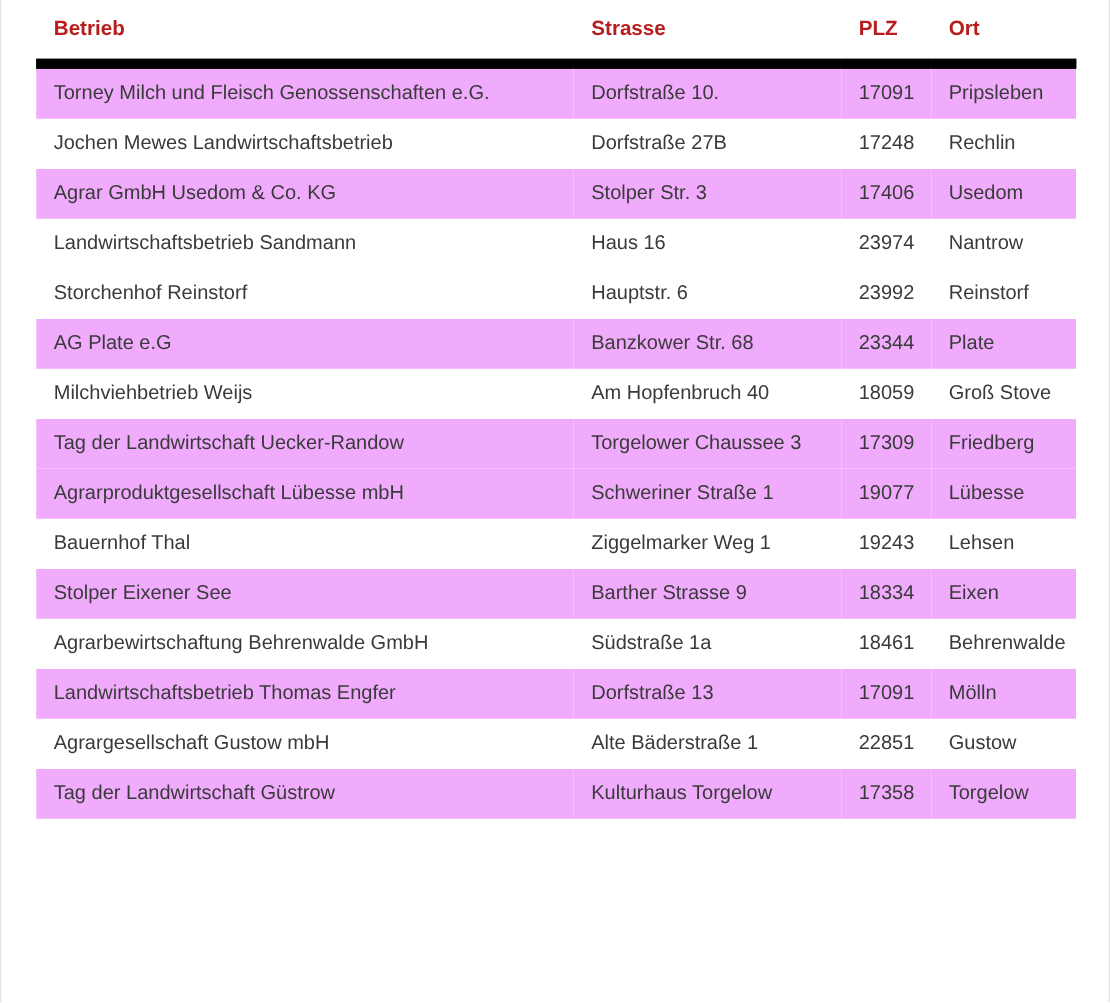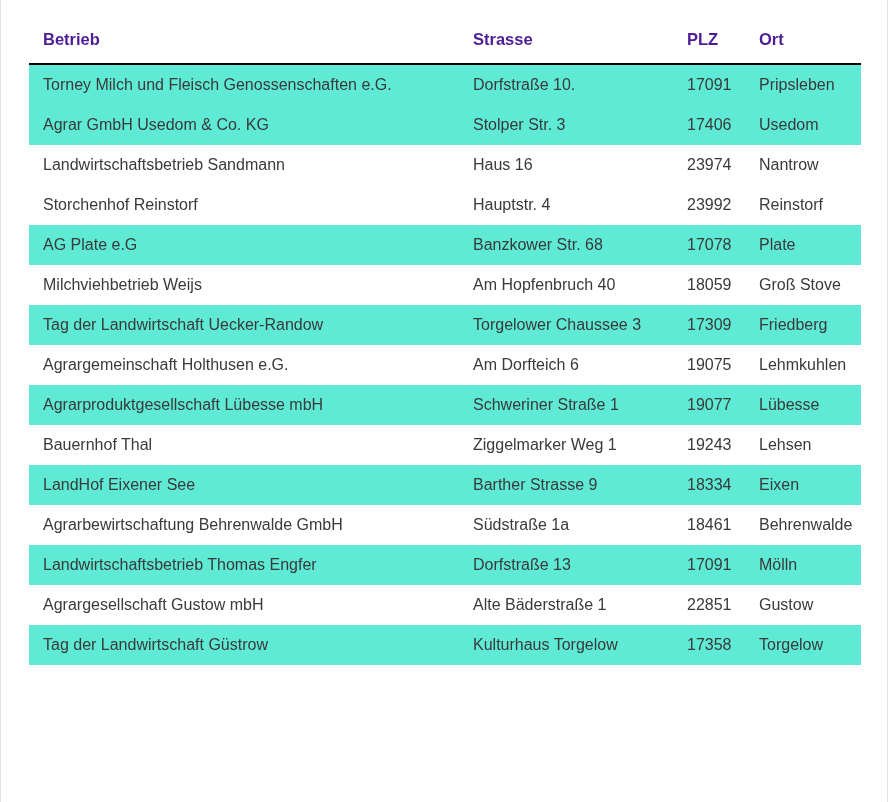--- a/index.html
+++ b/index.html
@@ -25,39 +25,39 @@
   }
   table.data-table {
     width: 100%;
     border-collapse: collapse;
     table-layout: fixed;
   }
   table.data-table th {
     text-align: left;
     font-size: 16.5px;
     font-weight: bold;
-    color: #4c1d95;
-    padding: 30px 6px 14px 14px;
-    border-bottom: 2px solid #000000;
+    color: #b91c1c;
+    padding: 14px 6px 14px 14px;
+    border-bottom: 8px solid #000000;
     vertical-align: middle;
     white-space: nowrap;
   }
   table.data-table td {
     text-align: left;
     font-size: 16px;
     font-weight: normal;
     color: #3a3a3a;
     padding: 11px 6px 11px 14px;
     vertical-align: middle;
     white-space: nowrap;
     overflow: hidden;
     text-overflow: ellipsis;
   }
   tbody tr.odd-row td {
-    background: #5eead4;
+    background: #f0abfc;
   }
   tbody tr.even-row td {
     background: #ffffff;
   }
   col.col-betrieb { width: 430px; }
   col.col-strasse { width: 214px; }
   col.col-plz     { width: 72px; }
   col.col-ort     { width: 116px; }
 </style>
 </head>
@@ -79,76 +79,76 @@
         <th>Ort</th>
       </tr>
     </thead>
     <tbody id="table-body">
         <tr class="odd-row">
           <td>Torney Milch und Fleisch Genossenschaften e.G.</td>
           <td>Dorfstraße 10.</td>
           <td>17091</td>
           <td>Pripsleben</td>
         </tr>
+        <tr class="even-row">
+          <td>Jochen Mewes Landwirtschaftsbetrieb</td>
+          <td>Dorfstraße 27B</td>
+          <td>17248</td>
+          <td>Rechlin</td>
+        </tr>
         <tr class="odd-row">
           <td>Agrar GmbH Usedom &amp; Co. KG</td>
           <td>Stolper Str. 3</td>
           <td>17406</td>
           <td>Usedom</td>
         </tr>
         <tr class="even-row">
           <td>Landwirtschaftsbetrieb Sandmann</td>
           <td>Haus 16</td>
           <td>23974</td>
           <td>Nantrow</td>
         </tr>
         <tr class="even-row">
           <td>Storchenhof Reinstorf</td>
-          <td>Hauptstr. 4</td>
+          <td>Hauptstr. 6</td>
           <td>23992</td>
           <td>Reinstorf</td>
         </tr>
         <tr class="odd-row">
           <td>AG Plate e.G</td>
           <td>Banzkower Str. 68</td>
-          <td>17078</td>
+          <td>23344</td>
           <td>Plate</td>
         </tr>
         <tr class="even-row">
           <td>Milchviehbetrieb Weijs</td>
           <td>Am Hopfenbruch 40</td>
           <td>18059</td>
           <td>Groß Stove</td>
         </tr>
         <tr class="odd-row">
           <td>Tag der Landwirtschaft Uecker-Randow</td>
           <td>Torgelower Chaussee 3</td>
           <td>17309</td>
           <td>Friedberg</td>
         </tr>
-        <tr class="even-row">
-          <td>Agrargemeinschaft Holthusen e.G.</td>
-          <td>Am Dorfteich 6</td>
-          <td>19075</td>
-          <td>Lehmkuhlen</td>
-        </tr>
         <tr class="odd-row">
           <td>Agrarproduktgesellschaft Lübesse mbH</td>
           <td>Schweriner Straße 1</td>
           <td>19077</td>
           <td>Lübesse</td>
         </tr>
         <tr class="even-row">
           <td>Bauernhof Thal</td>
           <td>Ziggelmarker Weg 1</td>
           <td>19243</td>
           <td>Lehsen</td>
         </tr>
         <tr class="odd-row">
-          <td>LandHof Eixener See</td>
+          <td>Stolper Eixener See</td>
           <td>Barther Strasse 9</td>
           <td>18334</td>
           <td>Eixen</td>
         </tr>
         <tr class="even-row">
           <td>Agrarbewirtschaftung Behrenwalde GmbH</td>
           <td>Südstraße 1a</td>
           <td>18461</td>
           <td>Behrenwalde</td>
         </tr>

